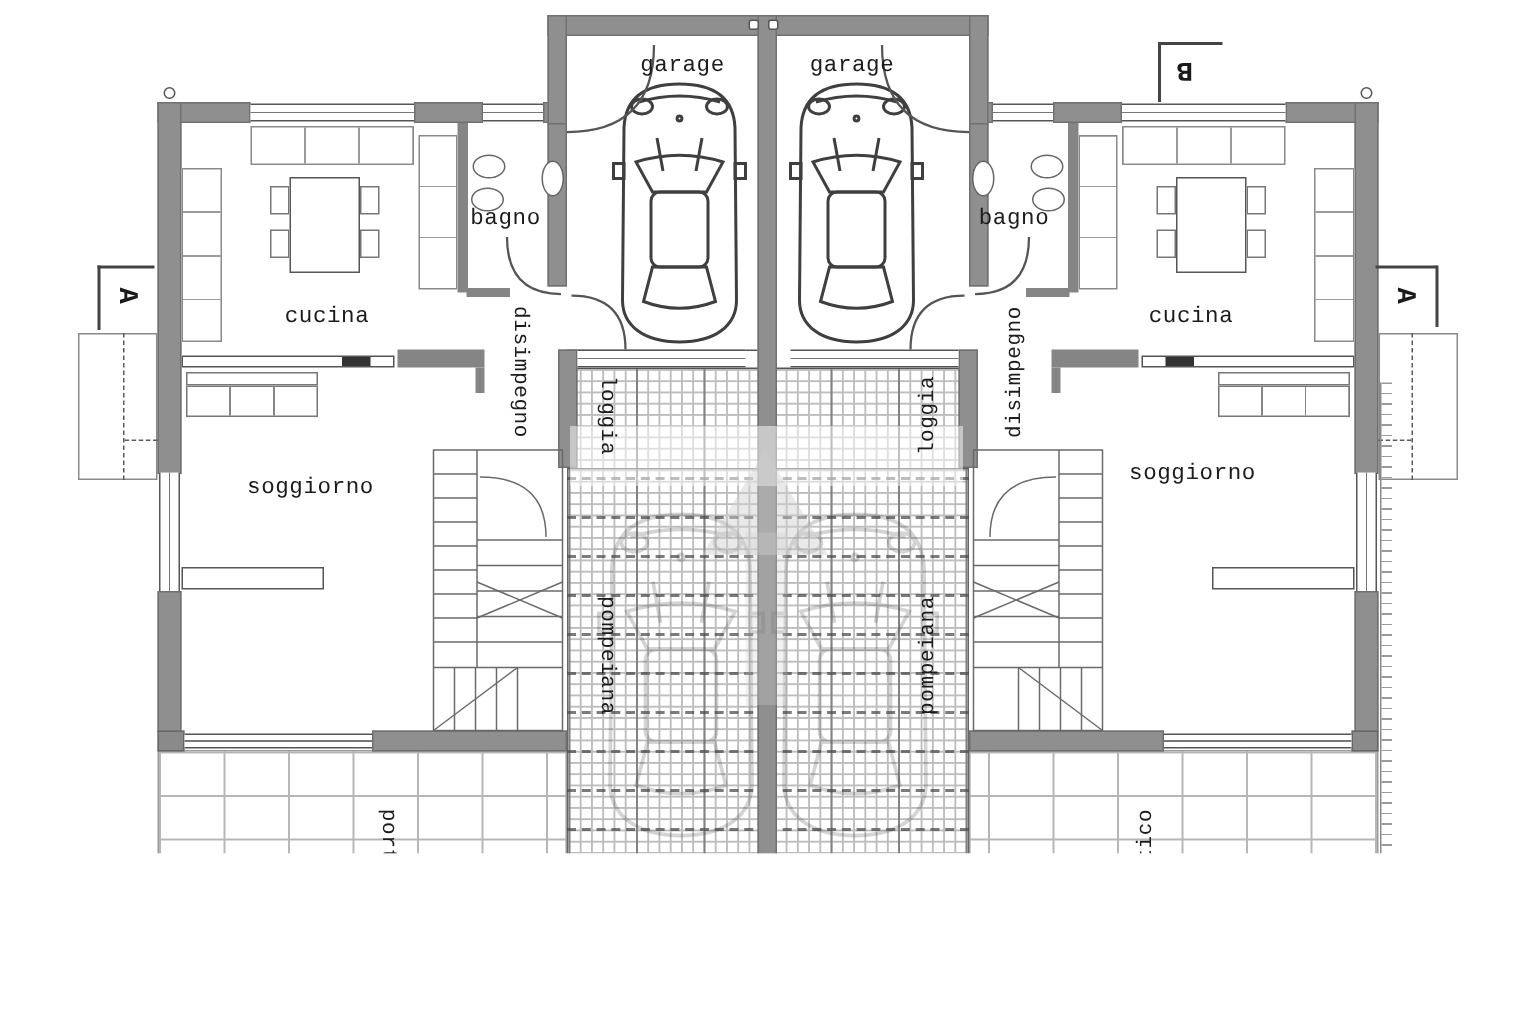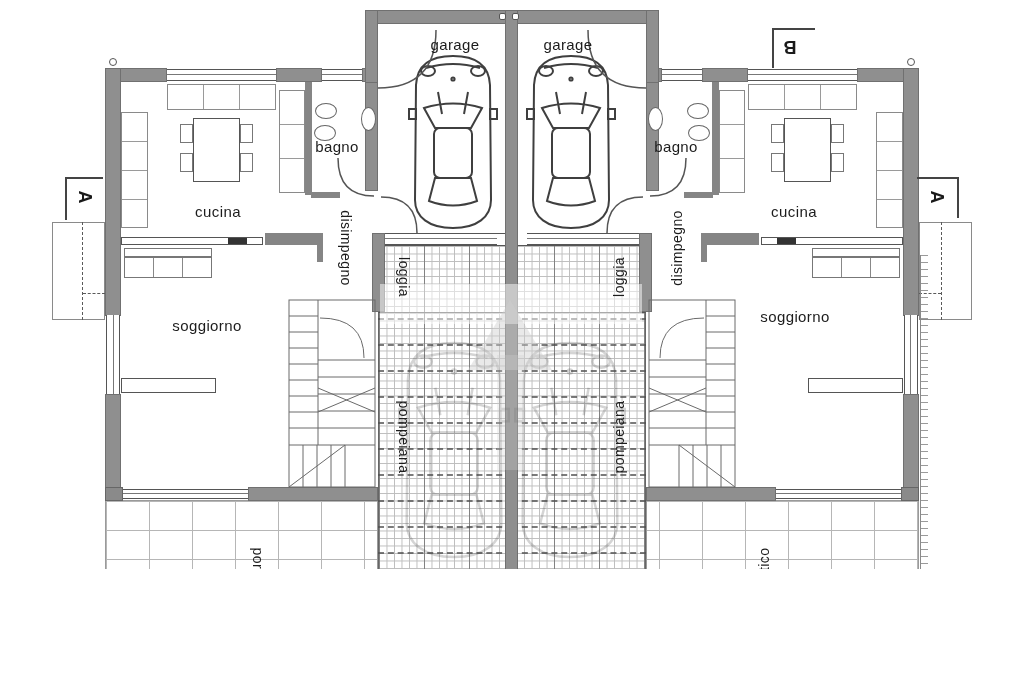--- a/index.html
+++ b/index.html
@@ -1,17 +1,17 @@
 <!DOCTYPE html>
 <html><head>
 <meta charset="utf-8">
 <style>
   html,body{margin:0;padding:0;background:#fff;}
   #plan{position:relative;width:1024px;height:569px;background:#ffffff;overflow:hidden;
-        font-family:Liberation Sans, sans-serif;}
+        font-family:Liberation Mono, monospace;}
   #plan *{box-sizing:border-box;}
   .abs{position:absolute;}
   
   .wall{position:absolute;background:#8f8f8f;border:1px solid #707070;}
   .wall.thin{border:none;background:#858585;}
   
   .win-h{position:absolute;background:#fff;border-top:1px solid #555;border-bottom:1px solid #555;
          background-image:linear-gradient(to bottom,transparent calc(50% - .5px),#777 calc(50% - .5px),#777 calc(50% + .5px),transparent calc(50% + .5px));}
   .win-v{position:absolute;background:#fff;border-left:1px solid #555;border-right:1px solid #555;
          background-image:linear-gradient(to right,transparent calc(50% - .5px),#777 calc(50% - .5px),#777 calc(50% + .5px),transparent calc(50% + .5px));}

